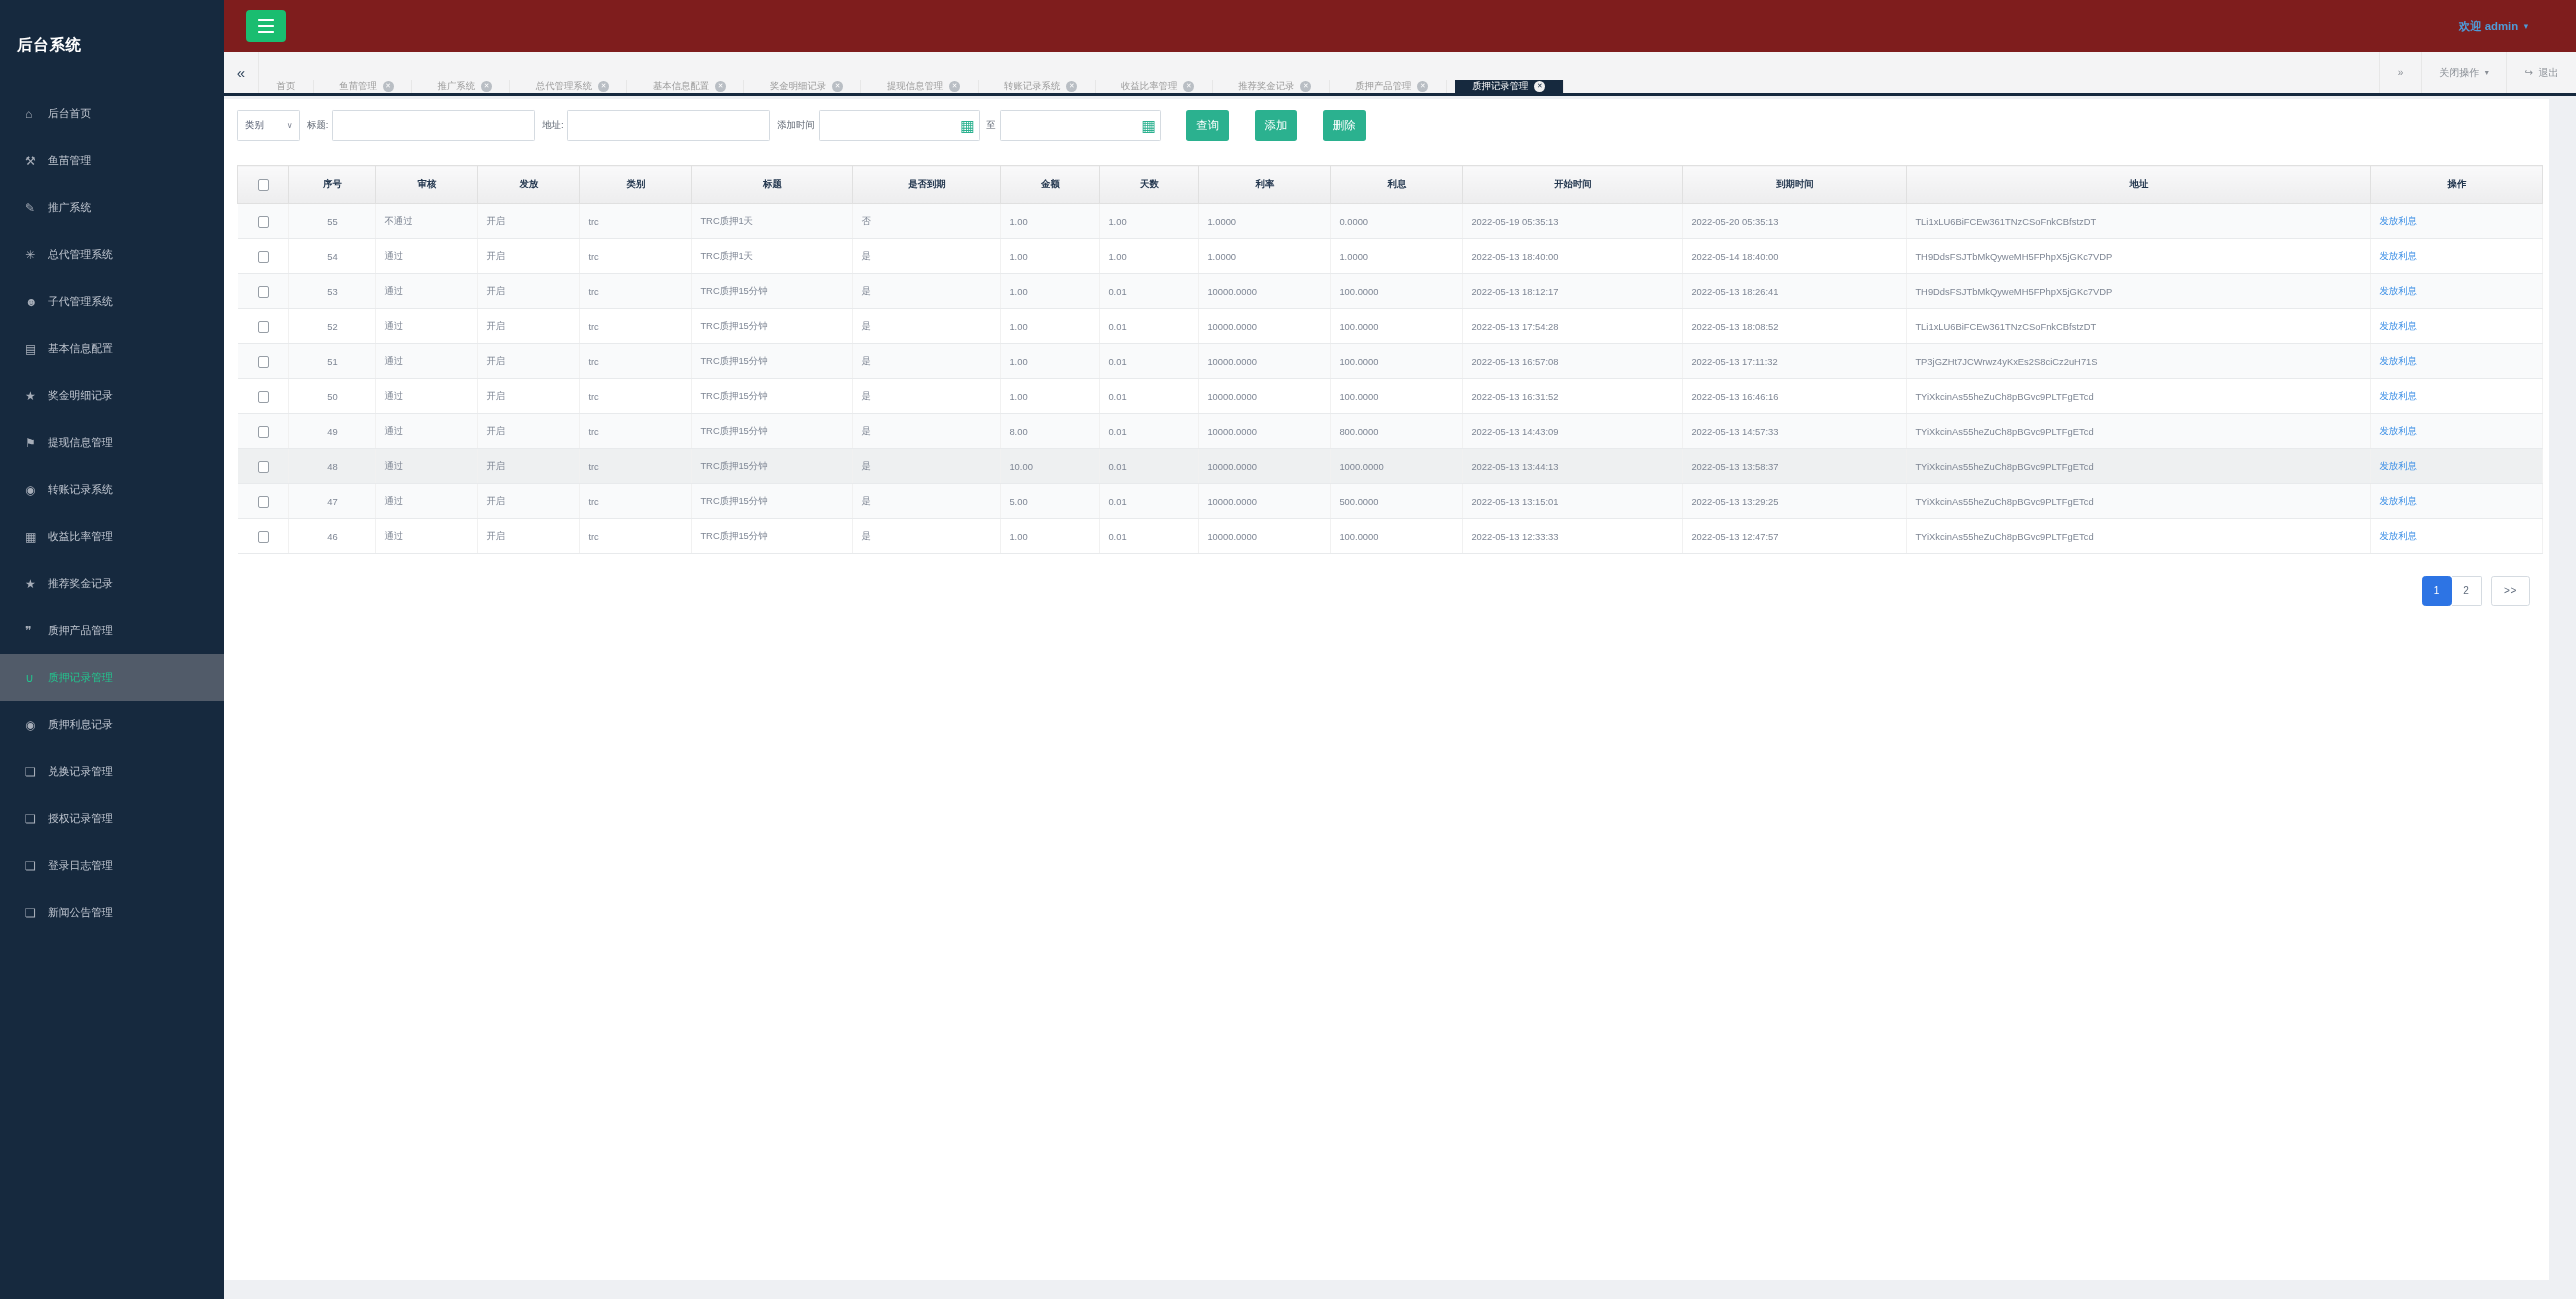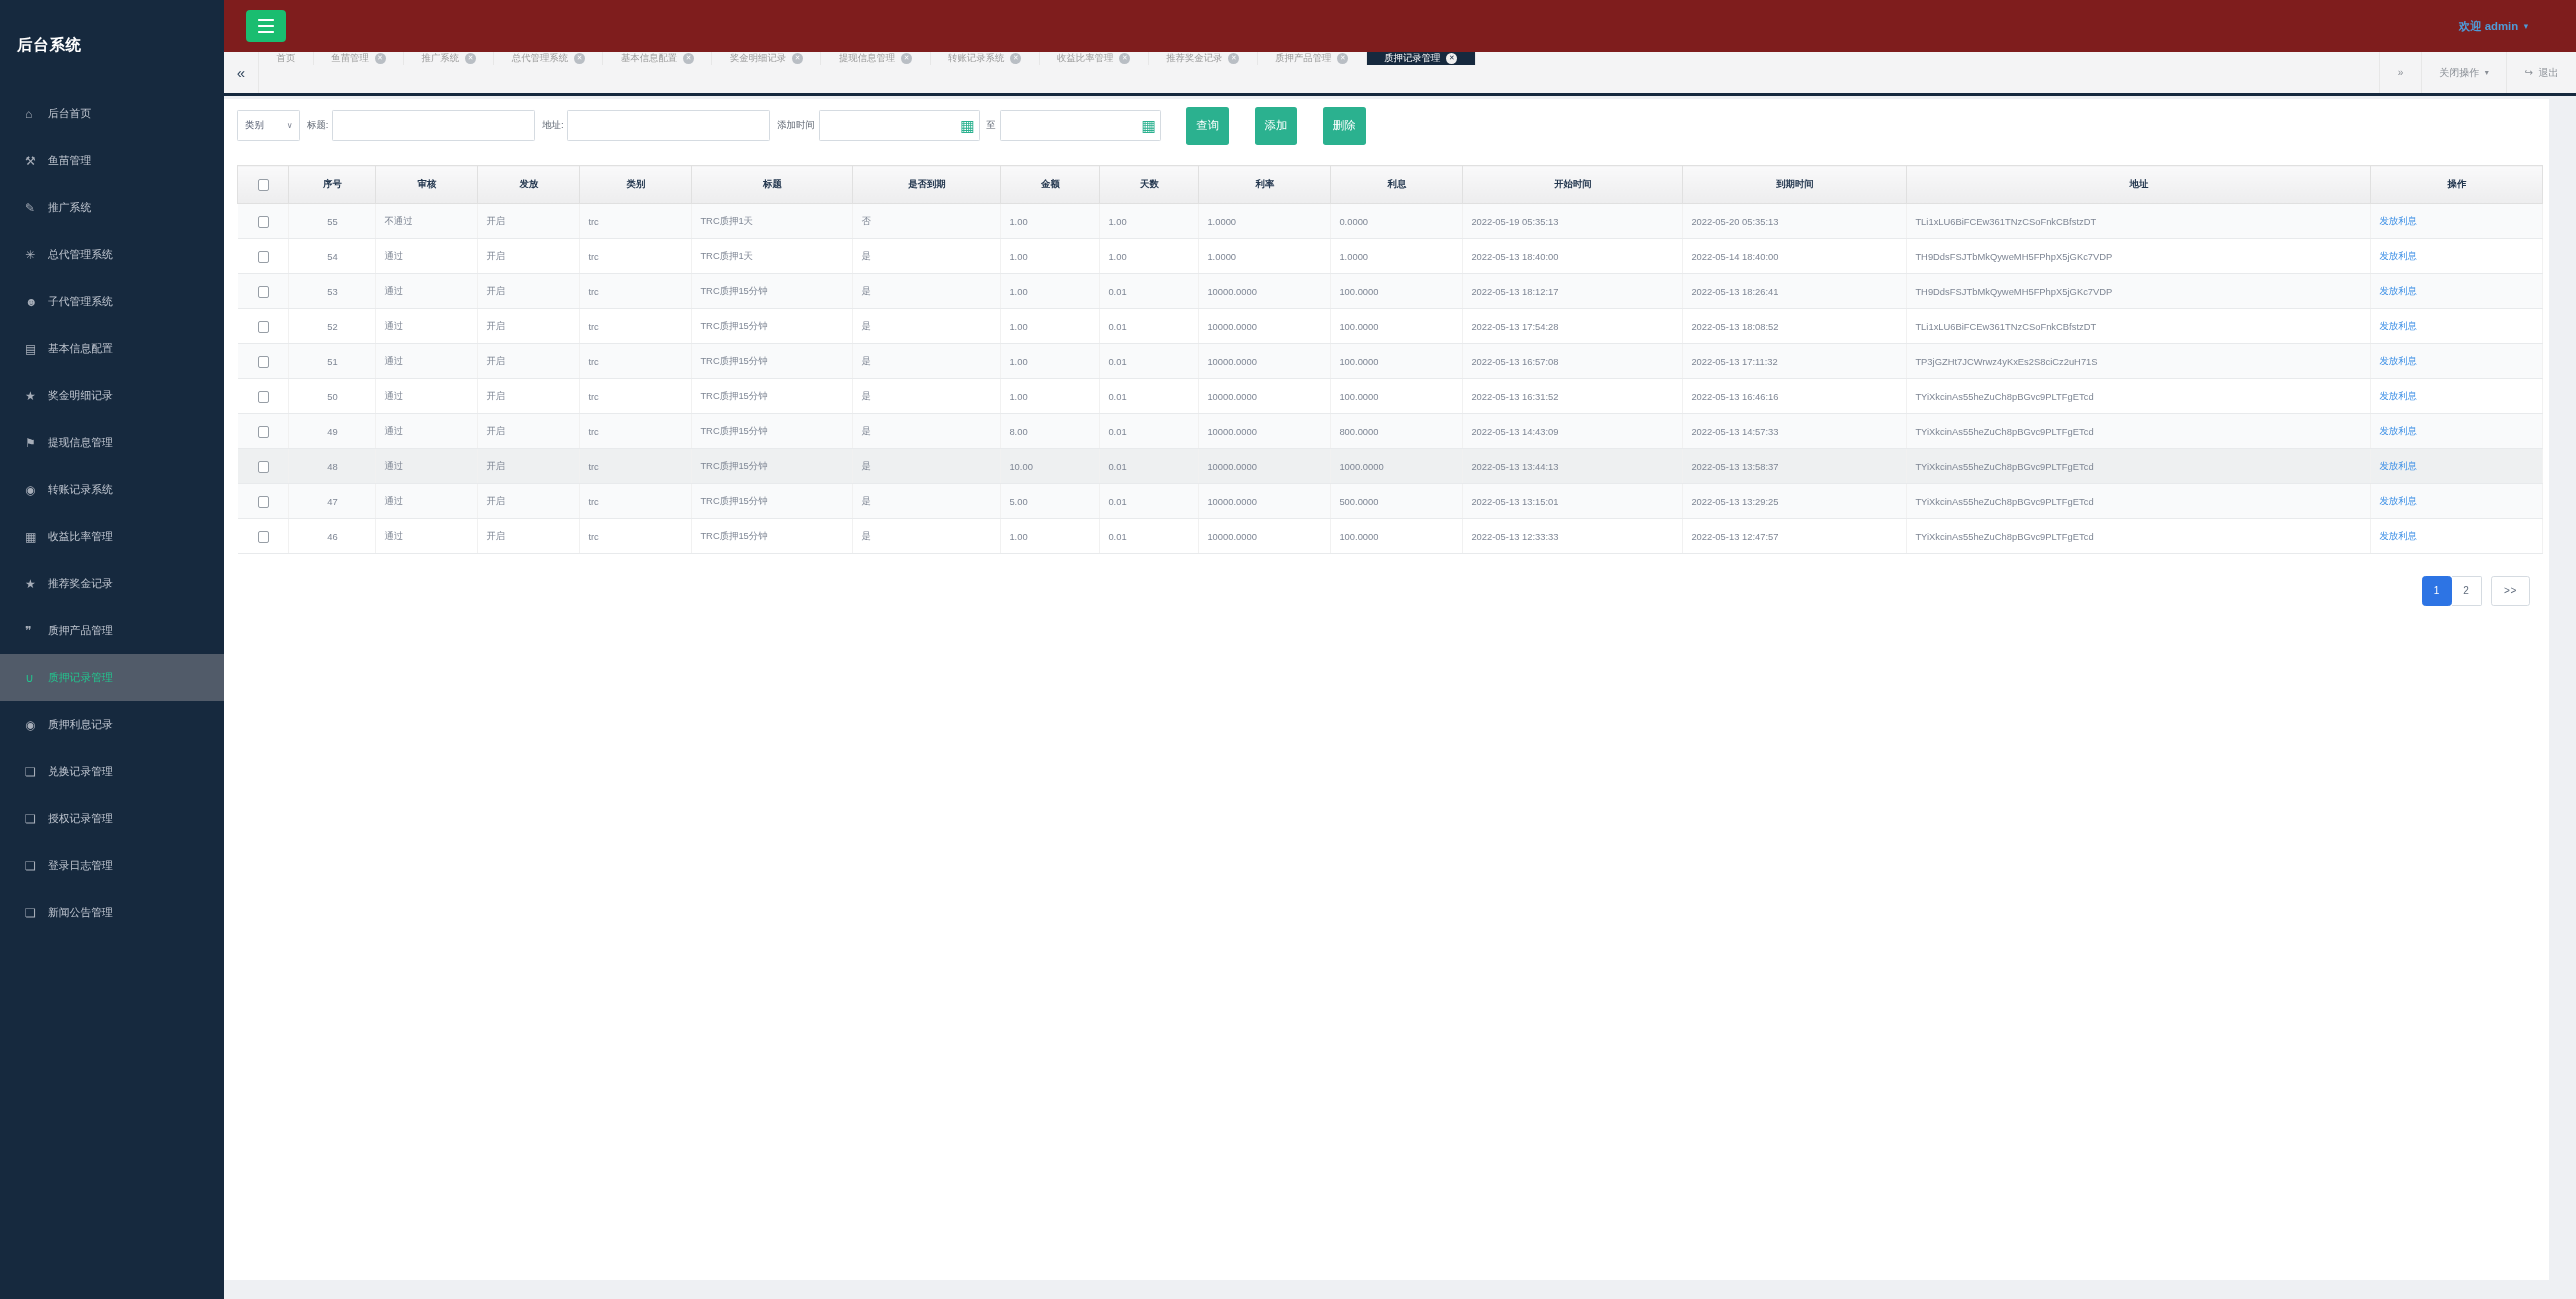--- a/index.html
+++ b/index.html
@@ -19,42 +19,42 @@
   
   .topbar { position:absolute; left:224px; right:0; top:0; height:69px; background:#7f1d1d; }
   .burger { position:absolute; left:21.5px; top:10px; width:40px; height:32px; background:#1abd70; border:none; border-radius:4px; cursor:pointer; display:flex; flex-direction:column; justify-content:center; align-items:center; gap:3.4px; }
   .burger i { display:block; width:16px; height:2.7px; background:#fff; border-radius:0.7px; }
   .welcome { position:absolute; right:48px; top:0; height:52px; display:flex; align-items:center; gap:5.4px; color:#4f9bd8; font-size:11.4px; font-weight:bold; cursor:pointer; }
   .welcome .caret { font-size:8.7px; }
 
   
   .tabbar { position:absolute; left:224px; right:0; top:52px; height:44px; background:#f4f4f5; border-bottom:3.4px solid #16293e; display:flex; align-items:stretch; }
   .tab-scroll { width:35px; display:flex; align-items:center; justify-content:center; font-size:15px; color:#30455c; cursor:pointer; border-right:0.7px solid #e7e7e7; }
-  .tabs { display:flex; align-items:flex-start; }
+  .tabs { display:flex; align-items:flex-end;gap:8px; }
   .tab { display:flex; align-items:center; gap:6px; padding:0 17.5px; font-size:9.4px; color:#9a9a9a; border-right:0.7px solid #e7e7e7; cursor:pointer; white-space:nowrap; }
   .tab .close { width:10.8px; height:10.8px; border-radius:50%; background:#b9bec4; color:#fff; font-size:6.7px; line-height:10.8px; text-align:center; }
   .tab.active { background:#16293e; color:#fff; }
   .tab.active .close { background:#f0f0f0; color:#16293e; }
   .tab-right { margin-left:auto; display:flex; align-items:stretch; }
   .tab-util { display:flex; align-items:center; gap:5.4px; padding:0 17.5px; font-size:10px; color:#8a8f96; border-left:0.7px solid #e7e7e7; cursor:pointer; white-space:nowrap; }
 
   
   .panel { position:absolute; left:224px; top:99px; width:2325px; height:1181px; background:#ffffff; }
 
   .filter-row { display:flex; align-items:center; margin:11.4px 0 0 13.4px; height:31px; }
   .f-label { font-size:9.4px; color:#5c6470; margin:0 4px 0 6.7px; white-space:nowrap; }
   .select { width:63px; height:31px; border:0.7px solid #d5dbe1; border-radius:1.3px; background:#fff; display:flex; align-items:center; justify-content:space-between; padding:0 6.7px; cursor:pointer; }
   .select .sel-text { font-size:9.4px; color:#515a6e; }
   .select .sel-caret { font-size:8px; color:#808695; }
   .tinput { height:31px; border:0.7px solid #d5dbe1; border-radius:1.3px; background:#fff; font-size:9.4px; color:#515a6e; padding:0 6.7px; outline:none; }
   .w300 { width:203px; } 
   .datewrap { position:relative; }
   .datewrap .tinput { width:161px; padding-right:27px; }
   .cal-icon { position:absolute; right:4.7px; top:50%; transform:translateY(-50%); color:#2bb18f; font-size:15.5px; line-height:1; cursor:pointer; }
-  .btn { height:38px; border:none; border-radius:2.7px; background:#2bb18f; color:#fff; font-size:11.4px; padding:0 10px; cursor:pointer; white-space:nowrap; font-family:inherit; }
+  .btn { height:31px; border:none; border-radius:2.7px; background:#2bb18f; color:#fff; font-size:11.4px; padding:0 10px; cursor:pointer; white-space:nowrap; font-family:inherit; }
   .btn.mlg { margin-left:25.5px; }
 
   
   table.grid { margin:24px 0 0 13.4px; width:2305px; border-collapse:collapse; table-layout:fixed; }
   .grid th { height:38px; background:linear-gradient(#f9f9fa,#ededee); border:0.7px solid #e0e0e0; color:#22364e; font-size:9.4px; font-weight:bold; text-align:center; padding:0 8px; }
   .grid th.center, .grid td.center { text-align:center; padding:0; }
   .grid td { height:35px; border-bottom:0.7px solid #e8eaec; border-right:0.7px solid #f1f1f1; font-size:9.4px; color:#7e8694; padding:0 8px; white-space:nowrap; overflow:hidden; }
   .grid tr.striped td { background:#f9fafb; }
   .grid tr.hovered td { background:#eef0f1; }
   .cb { display:inline-block; width:10.8px; height:12px; border:0.7px solid #979ea6; border-radius:2px; background:#fff; vertical-align:middle; cursor:pointer; }

